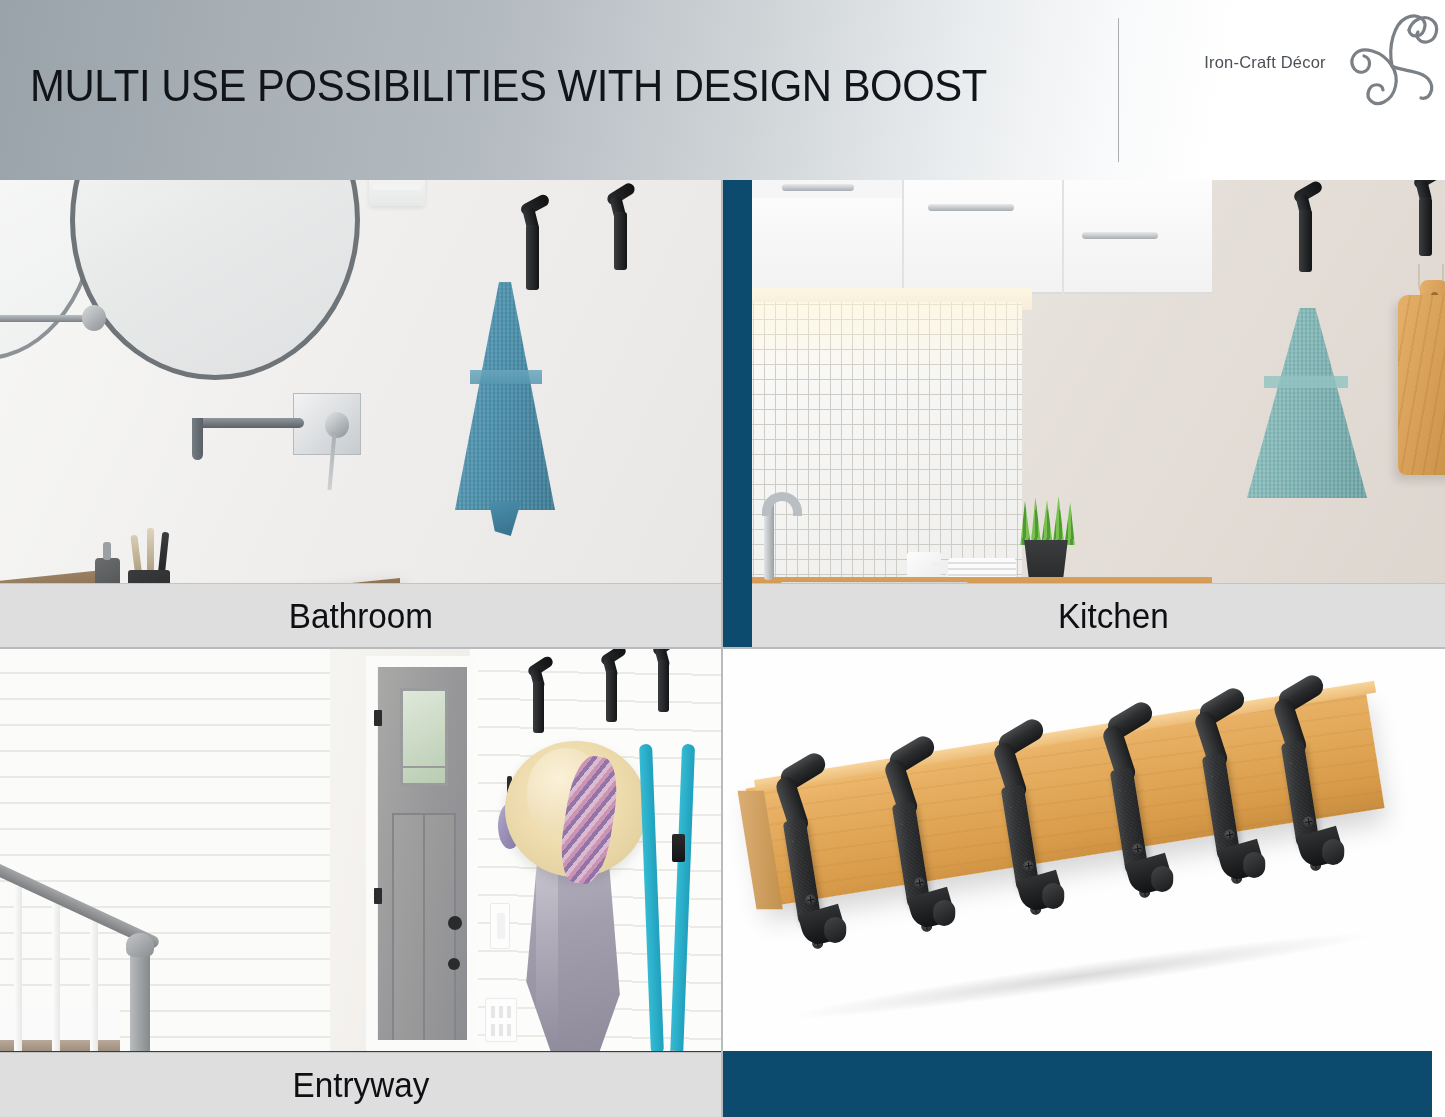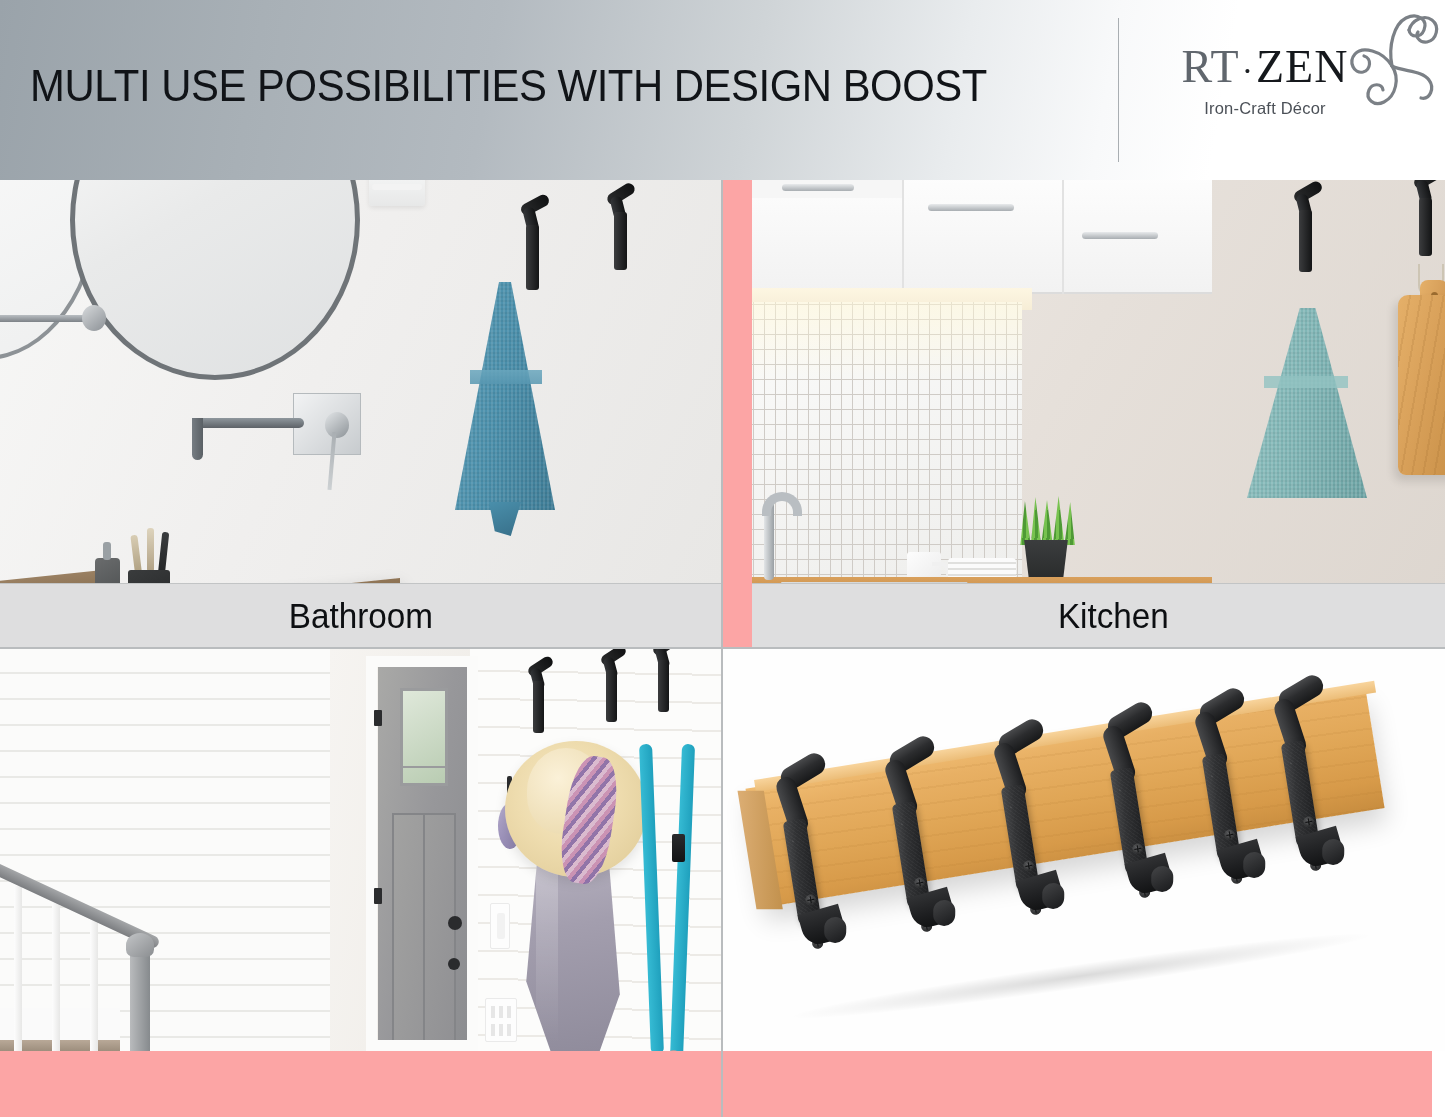--- a/index.html
+++ b/index.html
@@ -1,20 +1,20 @@
 <!DOCTYPE html>
 <html><head>
 <meta charset="utf-8">
 <title>RT-ZEN Multi Use Possibilities</title>
 <style>
   * { margin:0; padding:0; box-sizing:border-box; }
   html,body { width:1445px; height:1117px; overflow:hidden; background:#ffffff; }
   body { font-family:"Liberation Sans", sans-serif; }
 
-  .page { position:relative; width:1432px; height:1117px; background:#fca5a5; }
+  .page { position:relative; width:1432px; height:1117px; background:#0c4a6e; }
 
   
   .header {
     position:absolute; left:0; top:0; width:1445px; height:180px;
     background:linear-gradient(100deg,#9aa3aa 0%,#a8b0b6 18%,#b3bac0 34%,#cfd4d7 52%,#e9ecee 66%,#f8f9fa 76%,#ffffff 84%,#ffffff 100%);
     overflow:hidden;
   }
   .header-title {
     position:absolute; left:30px; top:60px;
     font-size:45px; letter-spacing:-0.5px; color:#111418;
@@ -379,23 +379,20 @@
 </head>
 <body>
 
 <div class="page">
 
   <div class="header">
     <div class="header-title">MULTI USE POSSIBILITIES WITH DESIGN BOOST</div>
     <div class="header-divider"></div>
 
     <div class="logo-block">
-      <div class="logo-mark">
-        <span class="rt">RT</span><span class="dot">·</span><span class="zen">ZEN</span>
-      </div>
       <div class="logo-sub">Iron-Craft Décor</div>
     </div>
 
     <svg class="flourish" viewBox="0 0 106 112">
       <g fill="none" stroke="#7b8086" stroke-width="3.2" stroke-linecap="round">
         <path d="M54 64 C44 48 24 44 17 52 C10 60 16 72 25 70 C33 68 34 56 26 54"></path>
         <path d="M54 64 C50 44 56 22 68 16 C80 10 90 18 86 28 C83 36 72 36 71 28"></path>
         <path d="M71 28 C74 18 86 12 94 18 C102 24 99 38 89 40 C81 41 77 34 80 30"></path>
         <path d="M54 64 C62 76 58 94 46 100 C36 105 27 97 31 88 C34 81 44 81 45 88"></path>
         <path d="M54 64 C66 70 84 68 91 78 C97 86 92 98 83 96"></path>
@@ -553,20 +550,23 @@
           <div class="ent-scarf-fold"></div>
           <div class="ent-hat"></div>
           <div class="ent-hat-crown"></div>
           <div class="ent-hat-band"></div>
 
           <div class="ent-leash-l"></div>
           <div class="ent-leash-r"></div>
           <div class="ent-leash-tag"></div>
           <div class="ent-leash-clip"></div>
         </div>
+      </div>
+      <div class="caption-band">
+        <div class="caption-text">Entryway</div>
       </div>
     </div>
 
     <div class="cell cell-br">
       <div class="photo">
         <div class="diy">
           <div class="diy-stage">
             <div class="rail-wrap">
               <div class="rail-shadow"></div>
               <div class="rail">

